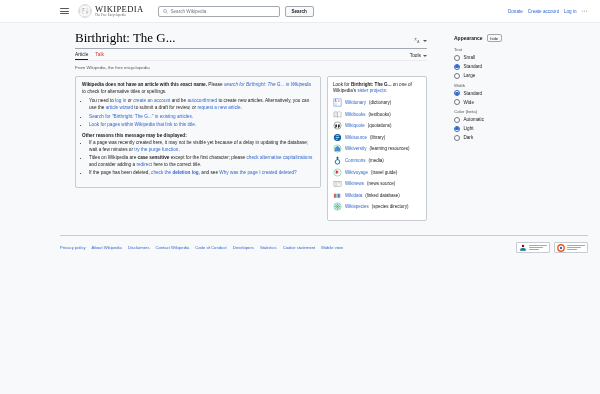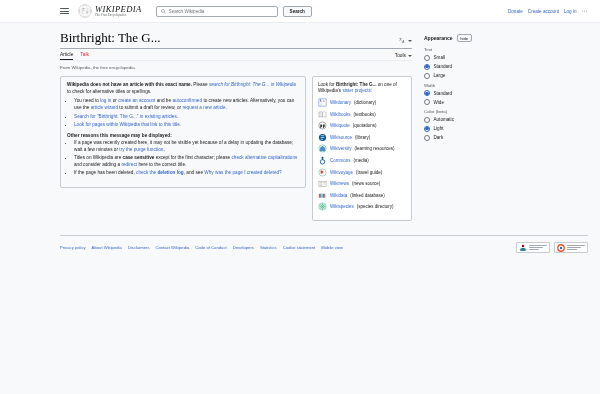--- a/index.html
+++ b/index.html
@@ -18,21 +18,21 @@
     height: 23px; background: #fff;
     border-bottom: 1px solid #eaecf0;
     display: flex; align-items: center;
     padding: 0 12px 0 60px;
   }
   .hamburger { width: 9px; display: flex; flex-direction: column; gap: 1.6px; cursor: pointer; margin-right: 9px; }
   .hamburger span { display: block; height: 1px; background: #54595d; border-radius: 1px; }
 
   .logo-wrap { display: flex; align-items: center; gap: 3px; }
   .globe { width: 14px; height: 14px; }
-  .logo-text { display: flex; flex-direction: column; line-height: 1; font-style: italic; }
+  .logo-text { display: flex; flex-direction: column; line-height: 1; }
   .logo-main {
     font-family: "Liberation Serif", serif;
     font-size: 8.6px; letter-spacing: .35px; color: #202122;
   }
   .logo-sub {
     font-family: "Liberation Serif", serif;
     font-size: 3.1px; color: #54595d; letter-spacing: .1px; margin-top: .8px;
   }
 
   .search-area { display: flex; margin-left: 14px; align-items: center; }
@@ -52,21 +52,21 @@
   }
 
   .header-right {
     margin-left: auto; display: flex; align-items: center; gap: 5px;
     font-size: 4.6px;
   }
   .header-right a { color: #3366cc; text-decoration: none; cursor: pointer; }
   .ellipsis-btn { color: #54595d; letter-spacing: .5px; cursor: pointer; font-size: 6px; line-height: 1; }
 
   
-  .shell { display: flex; padding: 0 12px 0 0; }
+  .shell { display: flex; padding: 0 12px 0 0; gap: 15px; }
   .railgap { width: 60px; flex: none; }
   .content-col { width: 352px; flex: none; padding-top: 8px; }
   .appearance-col { width: 76px; flex: none; padding-top: 11px; padding-left: 12px; }
 
   
   .title-row { display: flex; align-items: flex-end; }
   h1 {
     margin: 0; font-family: "Liberation Serif", serif;
     font-weight: normal; font-size: 13px; line-height: 1.1; color: #000;
   }

